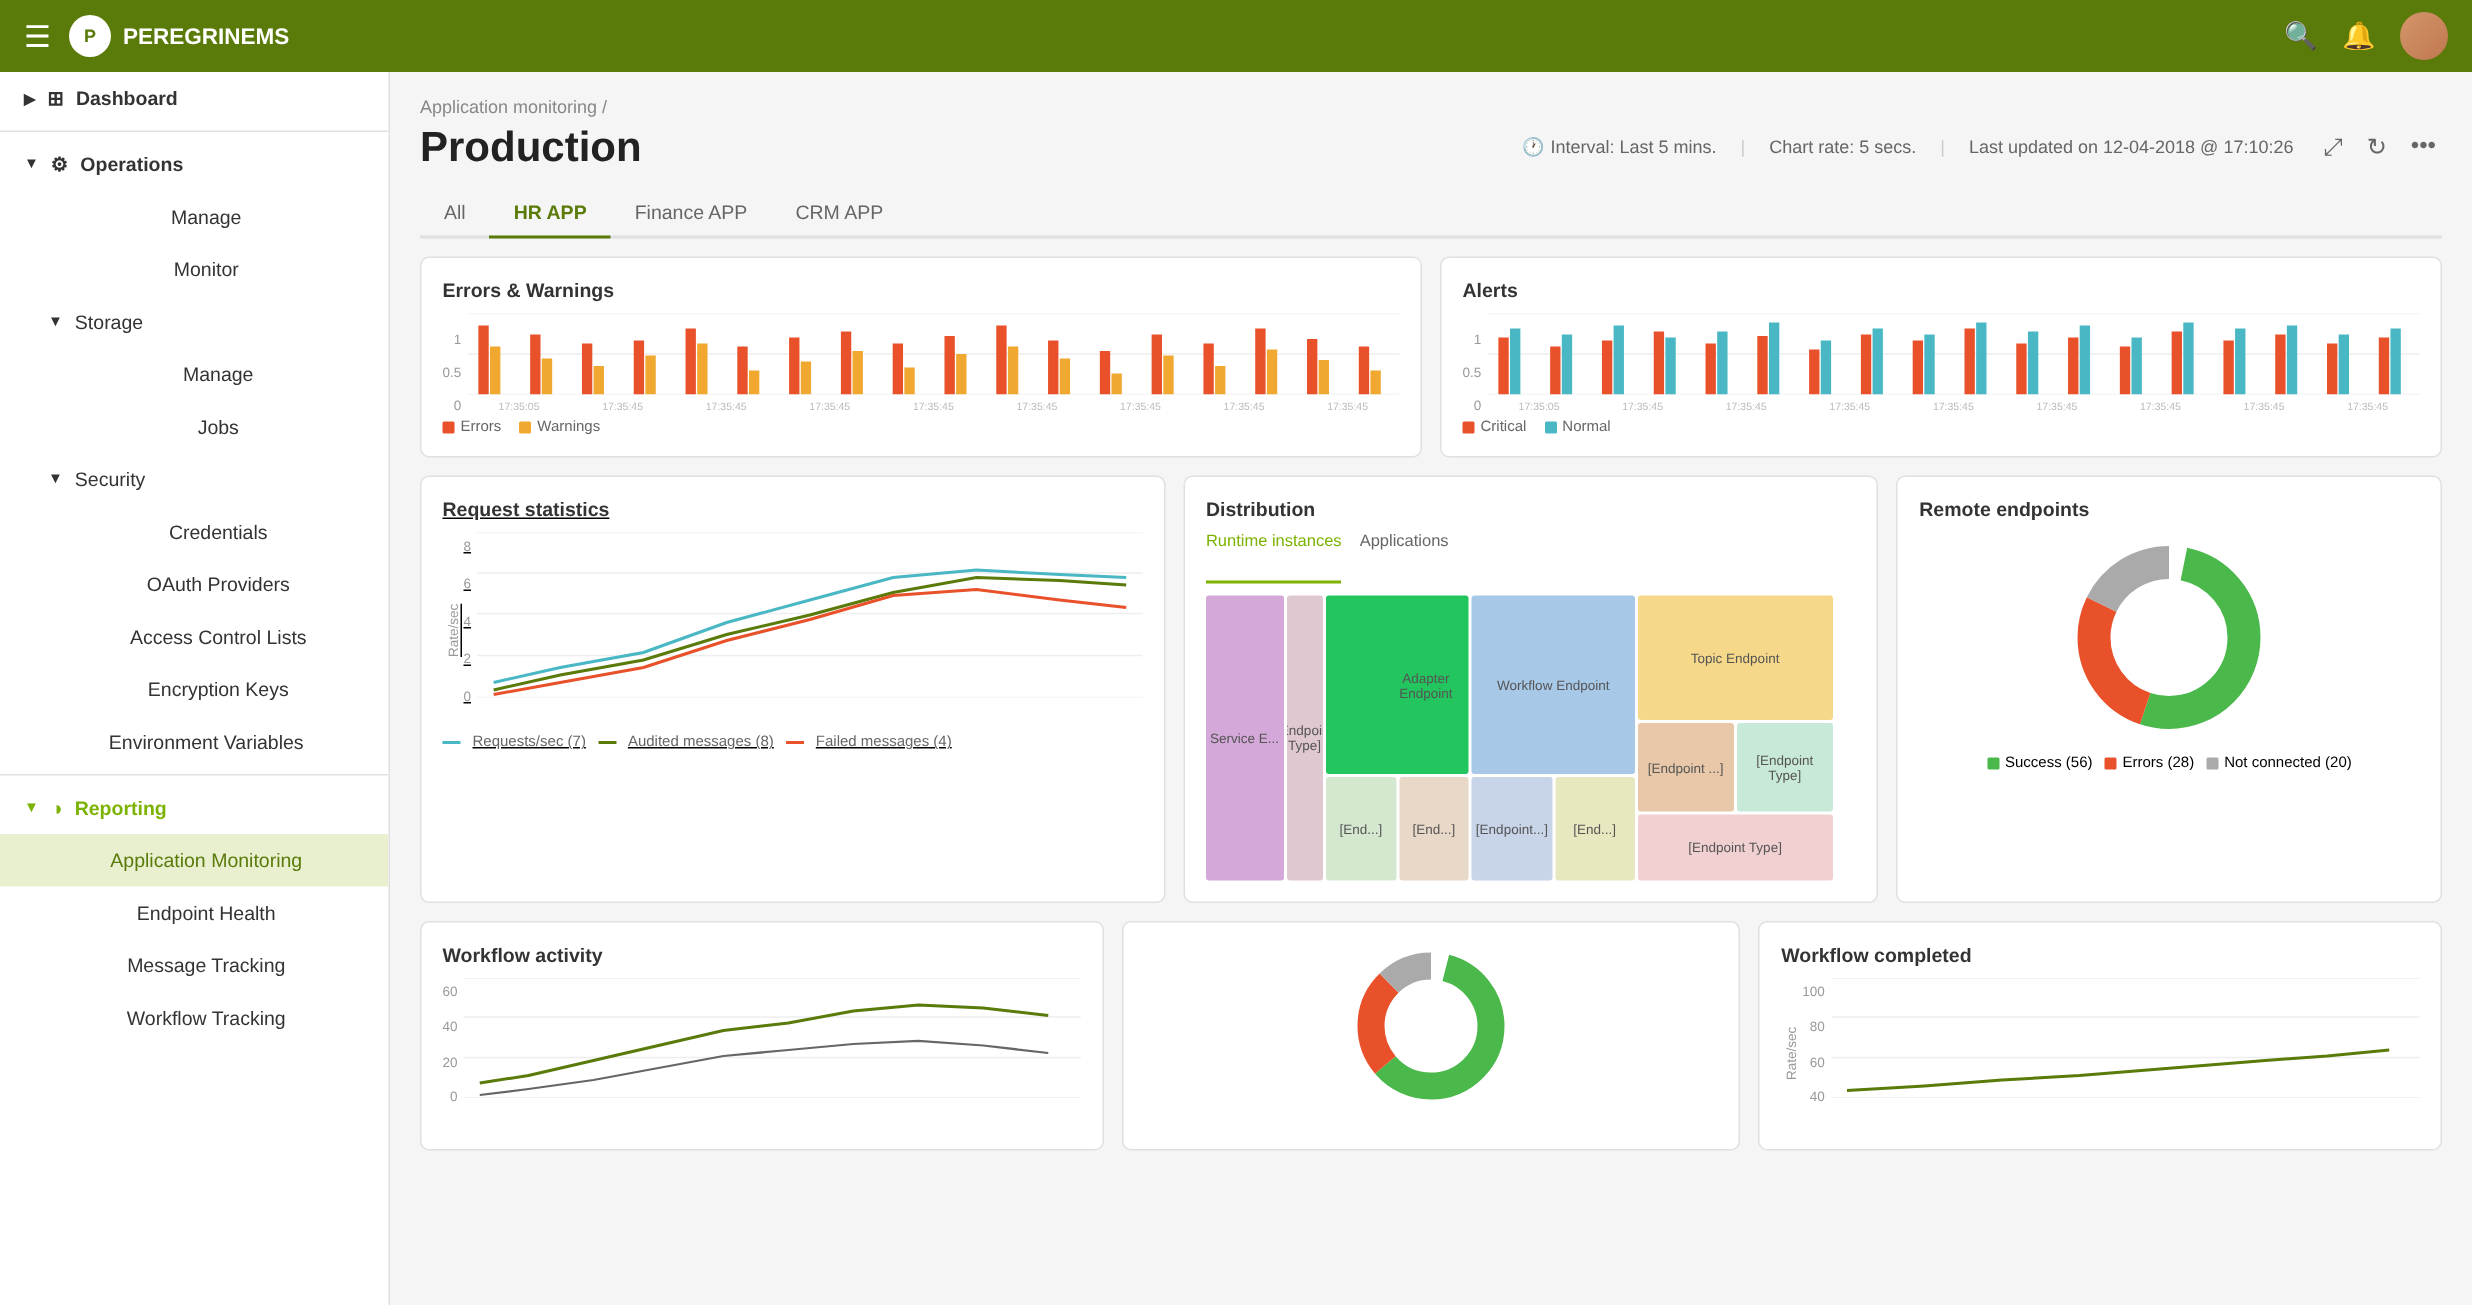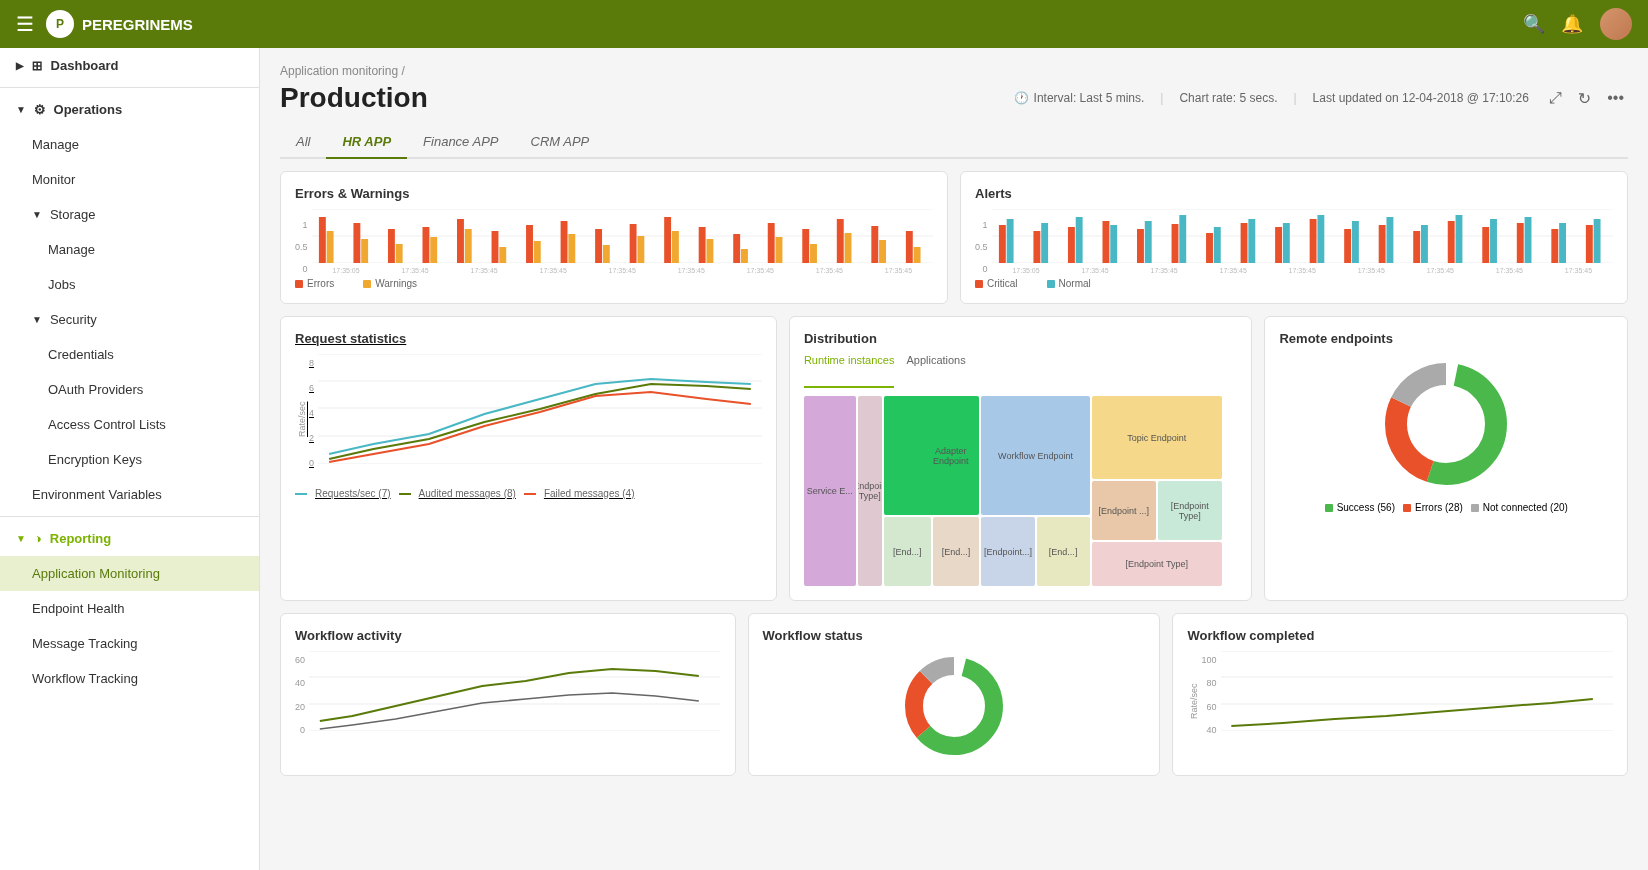--- a/index.html
+++ b/index.html
@@ -38,20 +38,21 @@
       font-size: 13px;
     }
     .sidebar-divider { height: 1px; background: #e0e0e0; margin: 4px 0; }
     .sidebar-item {
       display: flex;
       align-items: center;
       padding: 10px 16px;
       cursor: pointer;
       color: #333;
       gap: 8px;
+      justify-content: center;
     }
     .sidebar-item.active { background: #e8f0d0; color: #5a7a0a; font-weight: 500; }
     .sidebar-item.level1 { padding-left: 32px; }
     .sidebar-item.level2 { padding-left: 48px; }
     .sidebar-section-header {
       display: flex;
       align-items: center;
       padding: 10px 16px;
       cursor: pointer;
       font-weight: 600;
@@ -70,21 +71,21 @@
     
     .page-header { display: flex; align-items: center; justify-content: space-between; margin-bottom: 12px; }
     .page-title { font-size: 28px; font-weight: 700; color: #222; }
     .page-meta { display: flex; align-items: center; gap: 16px; font-size: 12px; color: #666; }
     .page-meta-item { display: flex; align-items: center; gap: 4px; }
     .meta-divider { color: #ccc; }
     .page-actions { display: flex; align-items: center; gap: 8px; }
     .action-btn { background: none; border: none; cursor: pointer; color: #666; font-size: 16px; padding: 4px; }
 
     
-    .tabs { display: flex; gap: 0; margin-bottom: 12px; border-bottom: 2px solid #e0e0e0; font-style: italic; }
+    .tabs { display: flex; gap: 0; margin-bottom: 12px; border-bottom: 2px solid #e0e0e0; }
     .tab {
       padding: 8px 16px;
       cursor: pointer;
       font-size: 13px;
       color: #666;
       border-bottom: 2px solid transparent;
       margin-bottom: -2px;
     }
     .tab.active { color: #5a7a0a; border-bottom-color: #5a7a0a; font-weight: 600; }
 
@@ -107,21 +108,21 @@
     
     .card-request { flex: 1.4; text-decoration: underline; }
     .card-distribution { flex: 1.3; }
     .card-remote { flex: 1; }
 
     
     .card-workflow-activity { flex: 1; }
     .card-workflow-status { flex: 0.9; }
     .card-workflow-completed { flex: 1; }
 
-    .chart-legend { display: flex; gap: 29px; margin-top: 4px; font-size: 10px; color: #666; }
+    .chart-legend { display: flex; gap: 12px; margin-top: 4px; font-size: 10px; color: #666; }
     .legend-item { display: flex; align-items: center; gap: 4px; }
     .legend-dot { width: 8px; height: 8px; border-radius: 1px; }
     .treemap-cell {
       border-radius: 2px;
       display: flex;
       align-items: center;
       justify-content: center;
       font-size: 9px;
       color: #555;
       overflow: hidden;
@@ -630,21 +631,20 @@
 
                 <polyline points="10,70 40,65 80,55 120,45 160,35 200,30 240,22 280,18 320,20 360,25" fill="none" stroke="#5a7a0a" stroke-width="2"></polyline>
 
                 <polyline points="10,78 40,74 80,68 120,60 160,52 200,48 240,44 280,42 320,45 360,50" fill="none" stroke="#666" stroke-width="1.5"></polyline>
               </svg>
             </div>
           </div>
         </div>
 
         <div class="card card-workflow-status">
-          <div class="card-title">Workflow status</div>
           <div class="donut-container">
             <svg width="110" height="110" viewBox="0 0 110 110">
               <circle cx="55" cy="55" r="40" fill="none" stroke="#4ab84a" stroke-width="18" stroke-dasharray="150 251" stroke-dashoffset="-10" transform="rotate(-90 55 55)"></circle>
               <circle cx="55" cy="55" r="40" fill="none" stroke="#e8512a" stroke-width="18" stroke-dasharray="60 251" stroke-dashoffset="-160" transform="rotate(-90 55 55)"></circle>
               <circle cx="55" cy="55" r="40" fill="none" stroke="#aaaaaa" stroke-width="18" stroke-dasharray="40 251" stroke-dashoffset="-220" transform="rotate(-90 55 55)"></circle>
               <circle cx="55" cy="55" r="30" fill="white"></circle>
             </svg>
           </div>
         </div>
 

